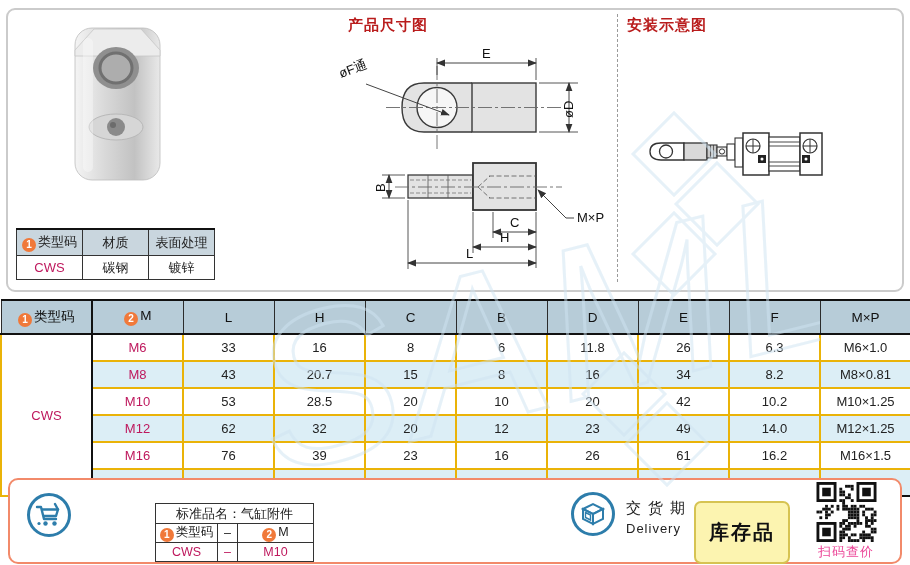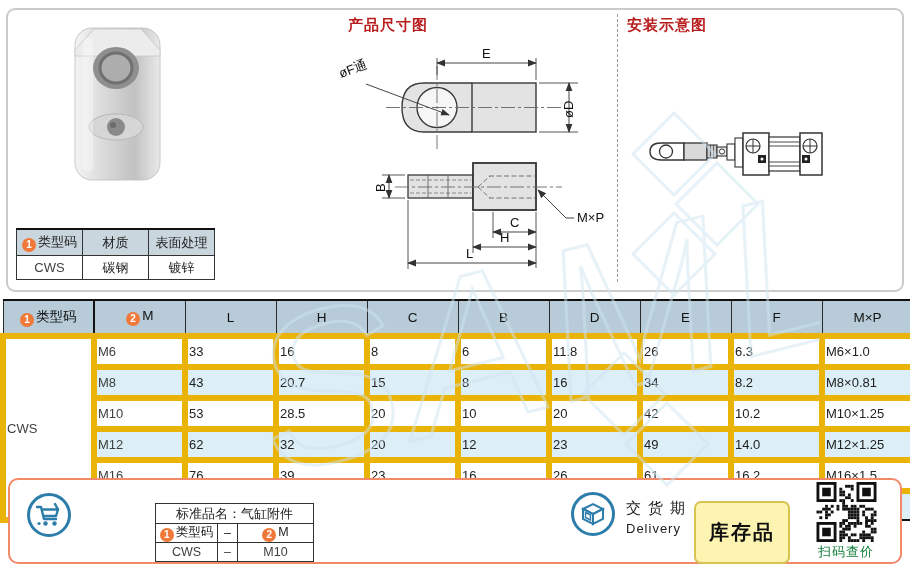--- a/index.html
+++ b/index.html
@@ -16,48 +16,48 @@
   .spec-table{left:16px;top:228px;border-collapse:collapse;table-layout:fixed;}
   .spec-table th,.spec-table td{border:1px solid #333;text-align:center;font-size:13px;font-weight:normal;padding:0;}
   .spec-table th{background:#c9d6de;height:25px;border-top:2px solid #111;}
   .spec-table td{height:23px;background:#fff;}
   .spec-table col{width:66px;}
 
   .circ{display:inline-flex;width:14px;height:14px;border-radius:50%;background:#f0793a;color:#fff;
         font-size:10px;font-weight:bold;align-items:center;justify-content:center;margin-right:2px;
         vertical-align:-2px;line-height:14px;}
 
-  .blue{color:#404040;}
+  .blue{color:#be185d;}
 
   
   .main-table{left:0;top:299px;width:910px;border-collapse:collapse;table-layout:fixed;position:absolute;}
   .main-table col{width:91px;}
   .main-table th{background:#b7ccd8;height:30px;font-size:13.5px;font-weight:normal;color:#111;
                  border:1px solid #2b2b2b;border-top:2px solid #111;border-bottom:2px solid #111;}
   .main-table th.c1{border-right:2px solid #111;}
-  .main-table td{height:23px;text-align:left;font-size:13px;border:6px solid #eab308;background:#fff;}
+  .main-table td{height:23px;text-align:center;font-size:13px;border:2px solid #eab308;background:#fff;}
   .main-table tr.alt td{background:#dceef6;}
   .main-table td.typecode{border-right:2px solid #111;font-size:13px;background:#fff;}
   .main-table tr:last-child td{border-bottom:2px solid #111;}
 
   
   .footer-panel{left:8px;top:478px;width:890px;height:82px;border:2px solid #f28a6a;border-radius:10px;background:#fff;}
   .icon-circle{width:44px;height:44px;border-radius:50%;border:3px solid #2d7dab;display:flex;align-items:center;justify-content:center;box-sizing:border-box;}
   .order-cn{font-size:15px;letter-spacing:3px;color:#222;}
   .order-en{font-size:13px;letter-spacing:5px;color:#222;margin-top:3px;}
   .deliv-cn{font-size:15px;letter-spacing:7px;color:#222;}
   .deliv-en{font-size:13px;letter-spacing:1px;color:#222;margin-top:3px;}
 
   .order-table{border-collapse:collapse;table-layout:fixed;}
   .order-table td,.order-table th{border:1px solid #333;text-align:center;font-size:12.5px;font-weight:normal;padding:0;height:18px;}
   .order-table .ttl{font-size:13px;height:19px;}
 
   .stock-badge{left:694px;top:501px;background:#fcf4b0;border:2px solid #d6c352;border-radius:7px;
                font-size:20px;font-weight:bold;color:#111;padding:16px 13px;letter-spacing:2px;}
-  .qr-caption{font-size:13px;color:#15803d;text-align:center;margin-top:1px;letter-spacing:1px;}
+  .qr-caption{font-size:13px;color:#ec4899;text-align:center;margin-top:1px;letter-spacing:1px;}
 
   
   .watermark{left:140px;top:70px;width:680px;height:430px;pointer-events:none;opacity:.5;z-index:6;}
 
   svg text{font-family:"Liberation Sans","DejaVu Sans",sans-serif;}
 </style>
 </head>
 <body>
 
 <div class="page">

